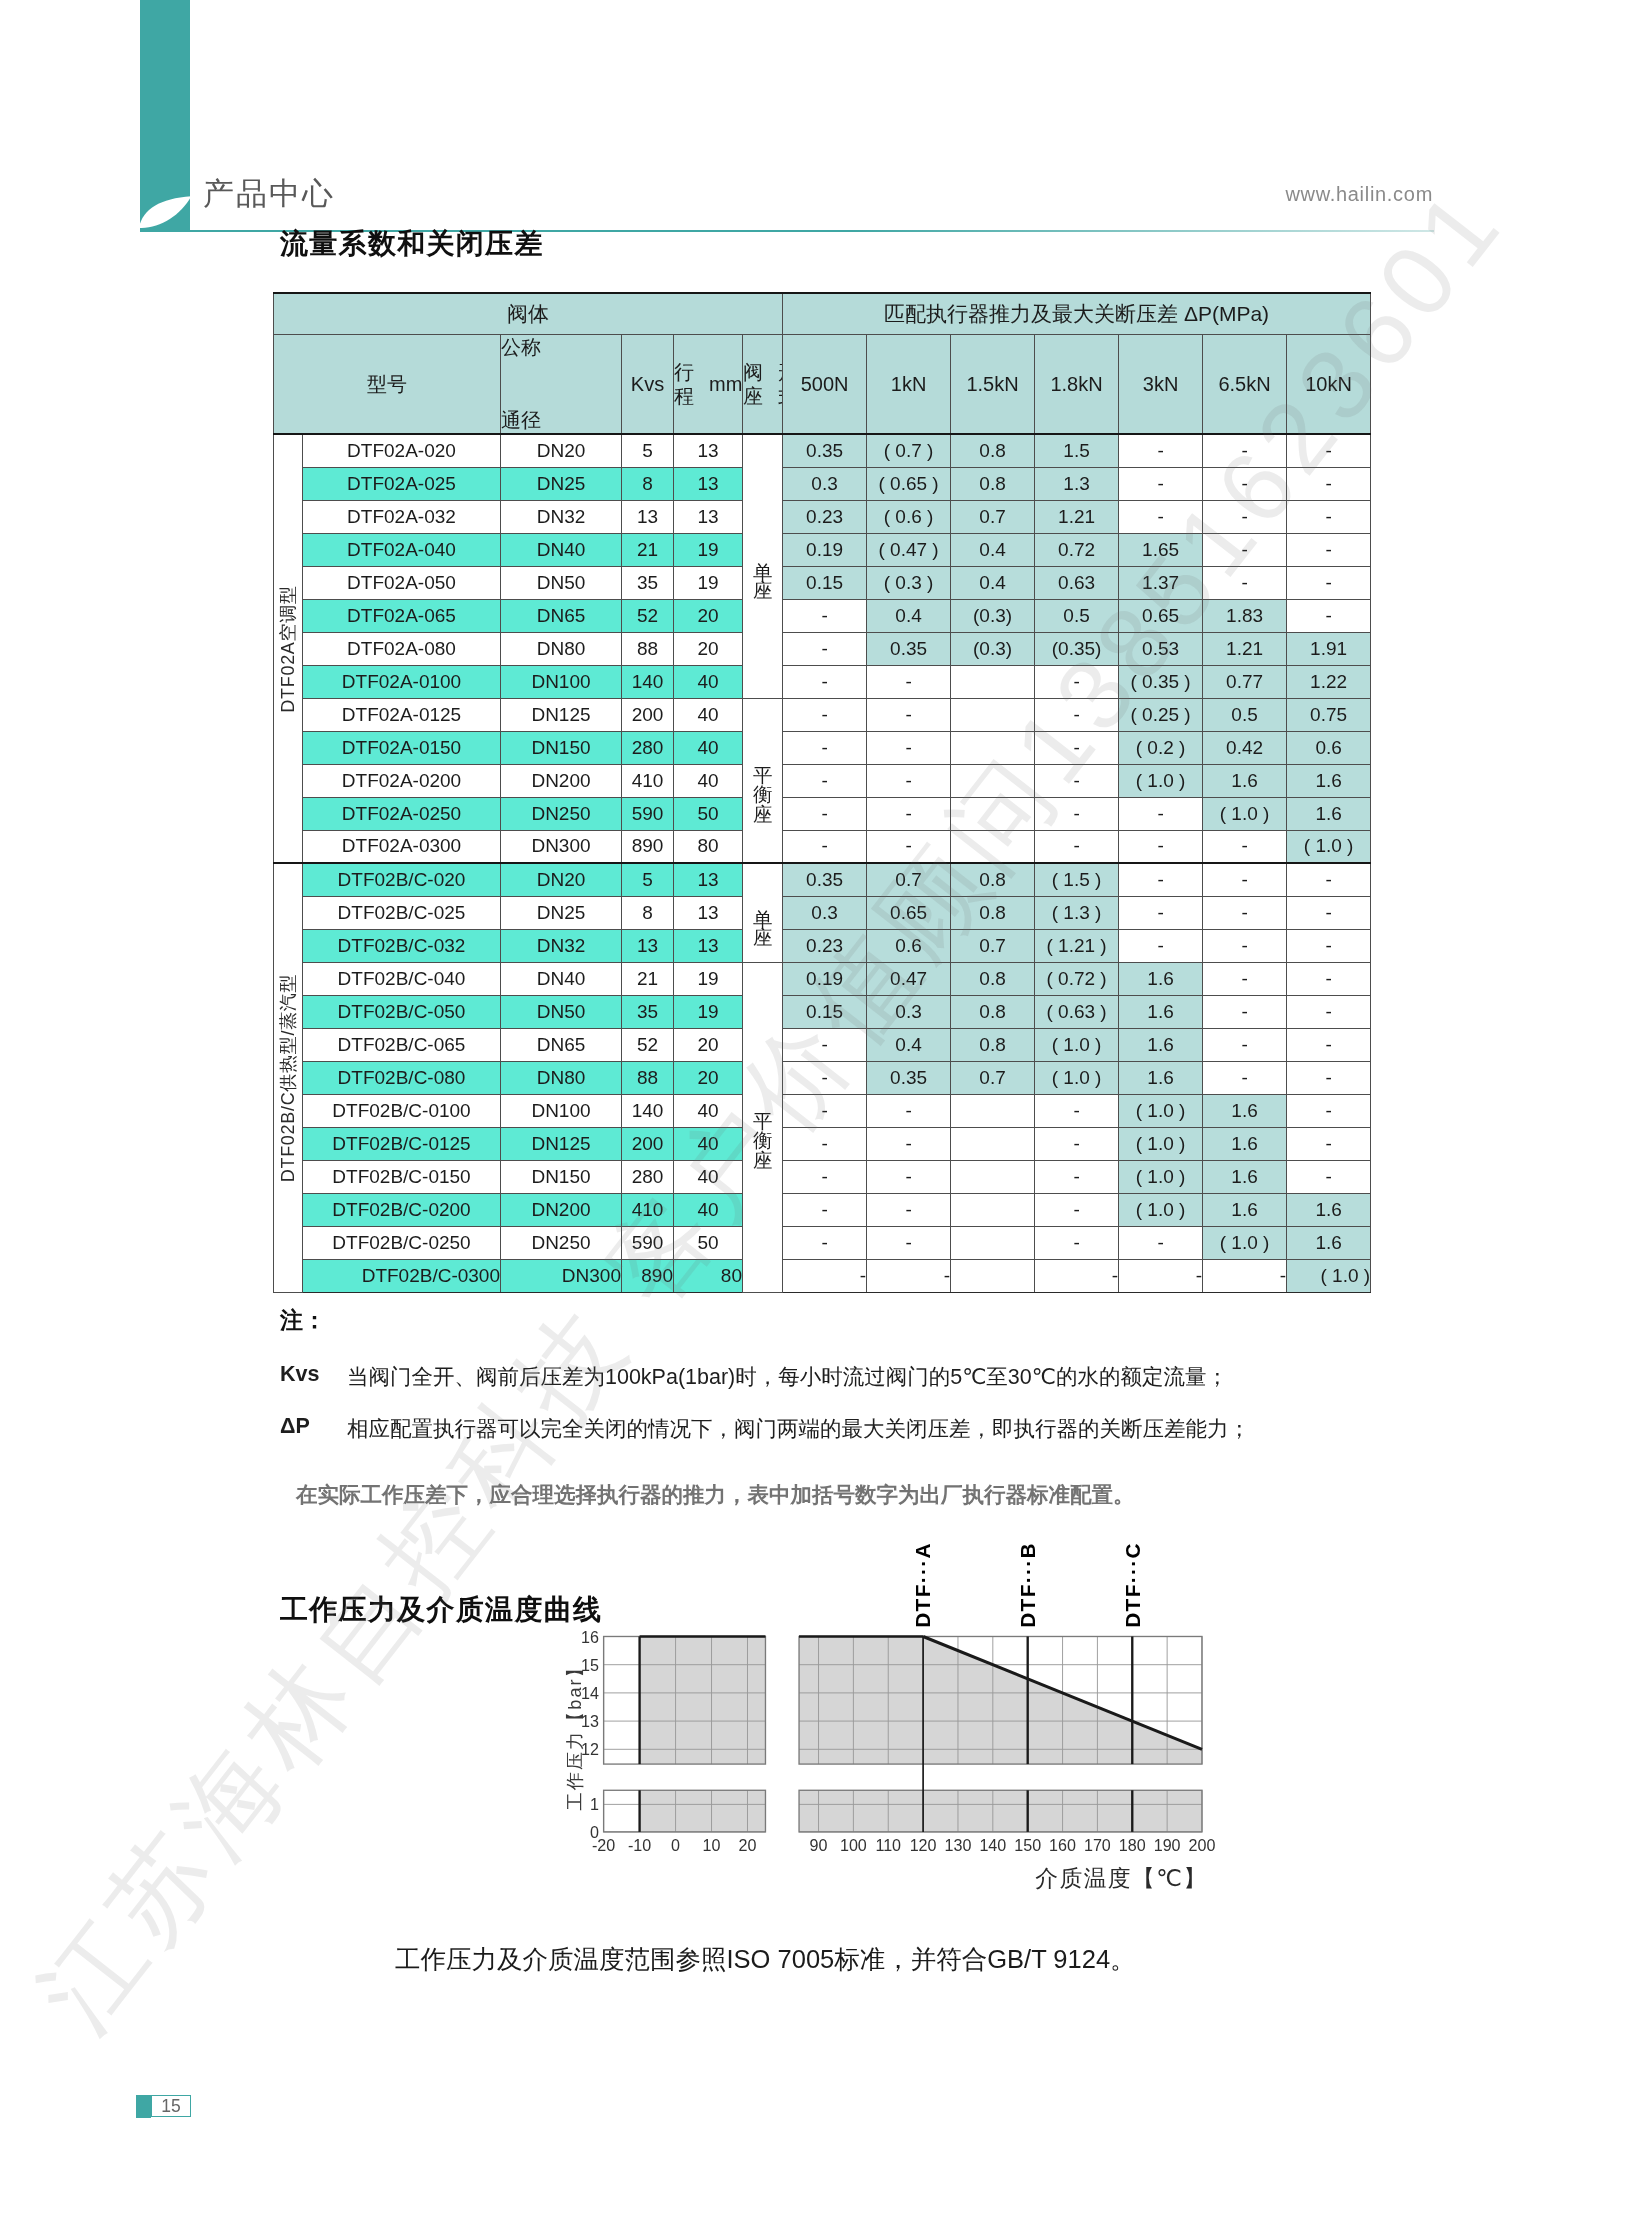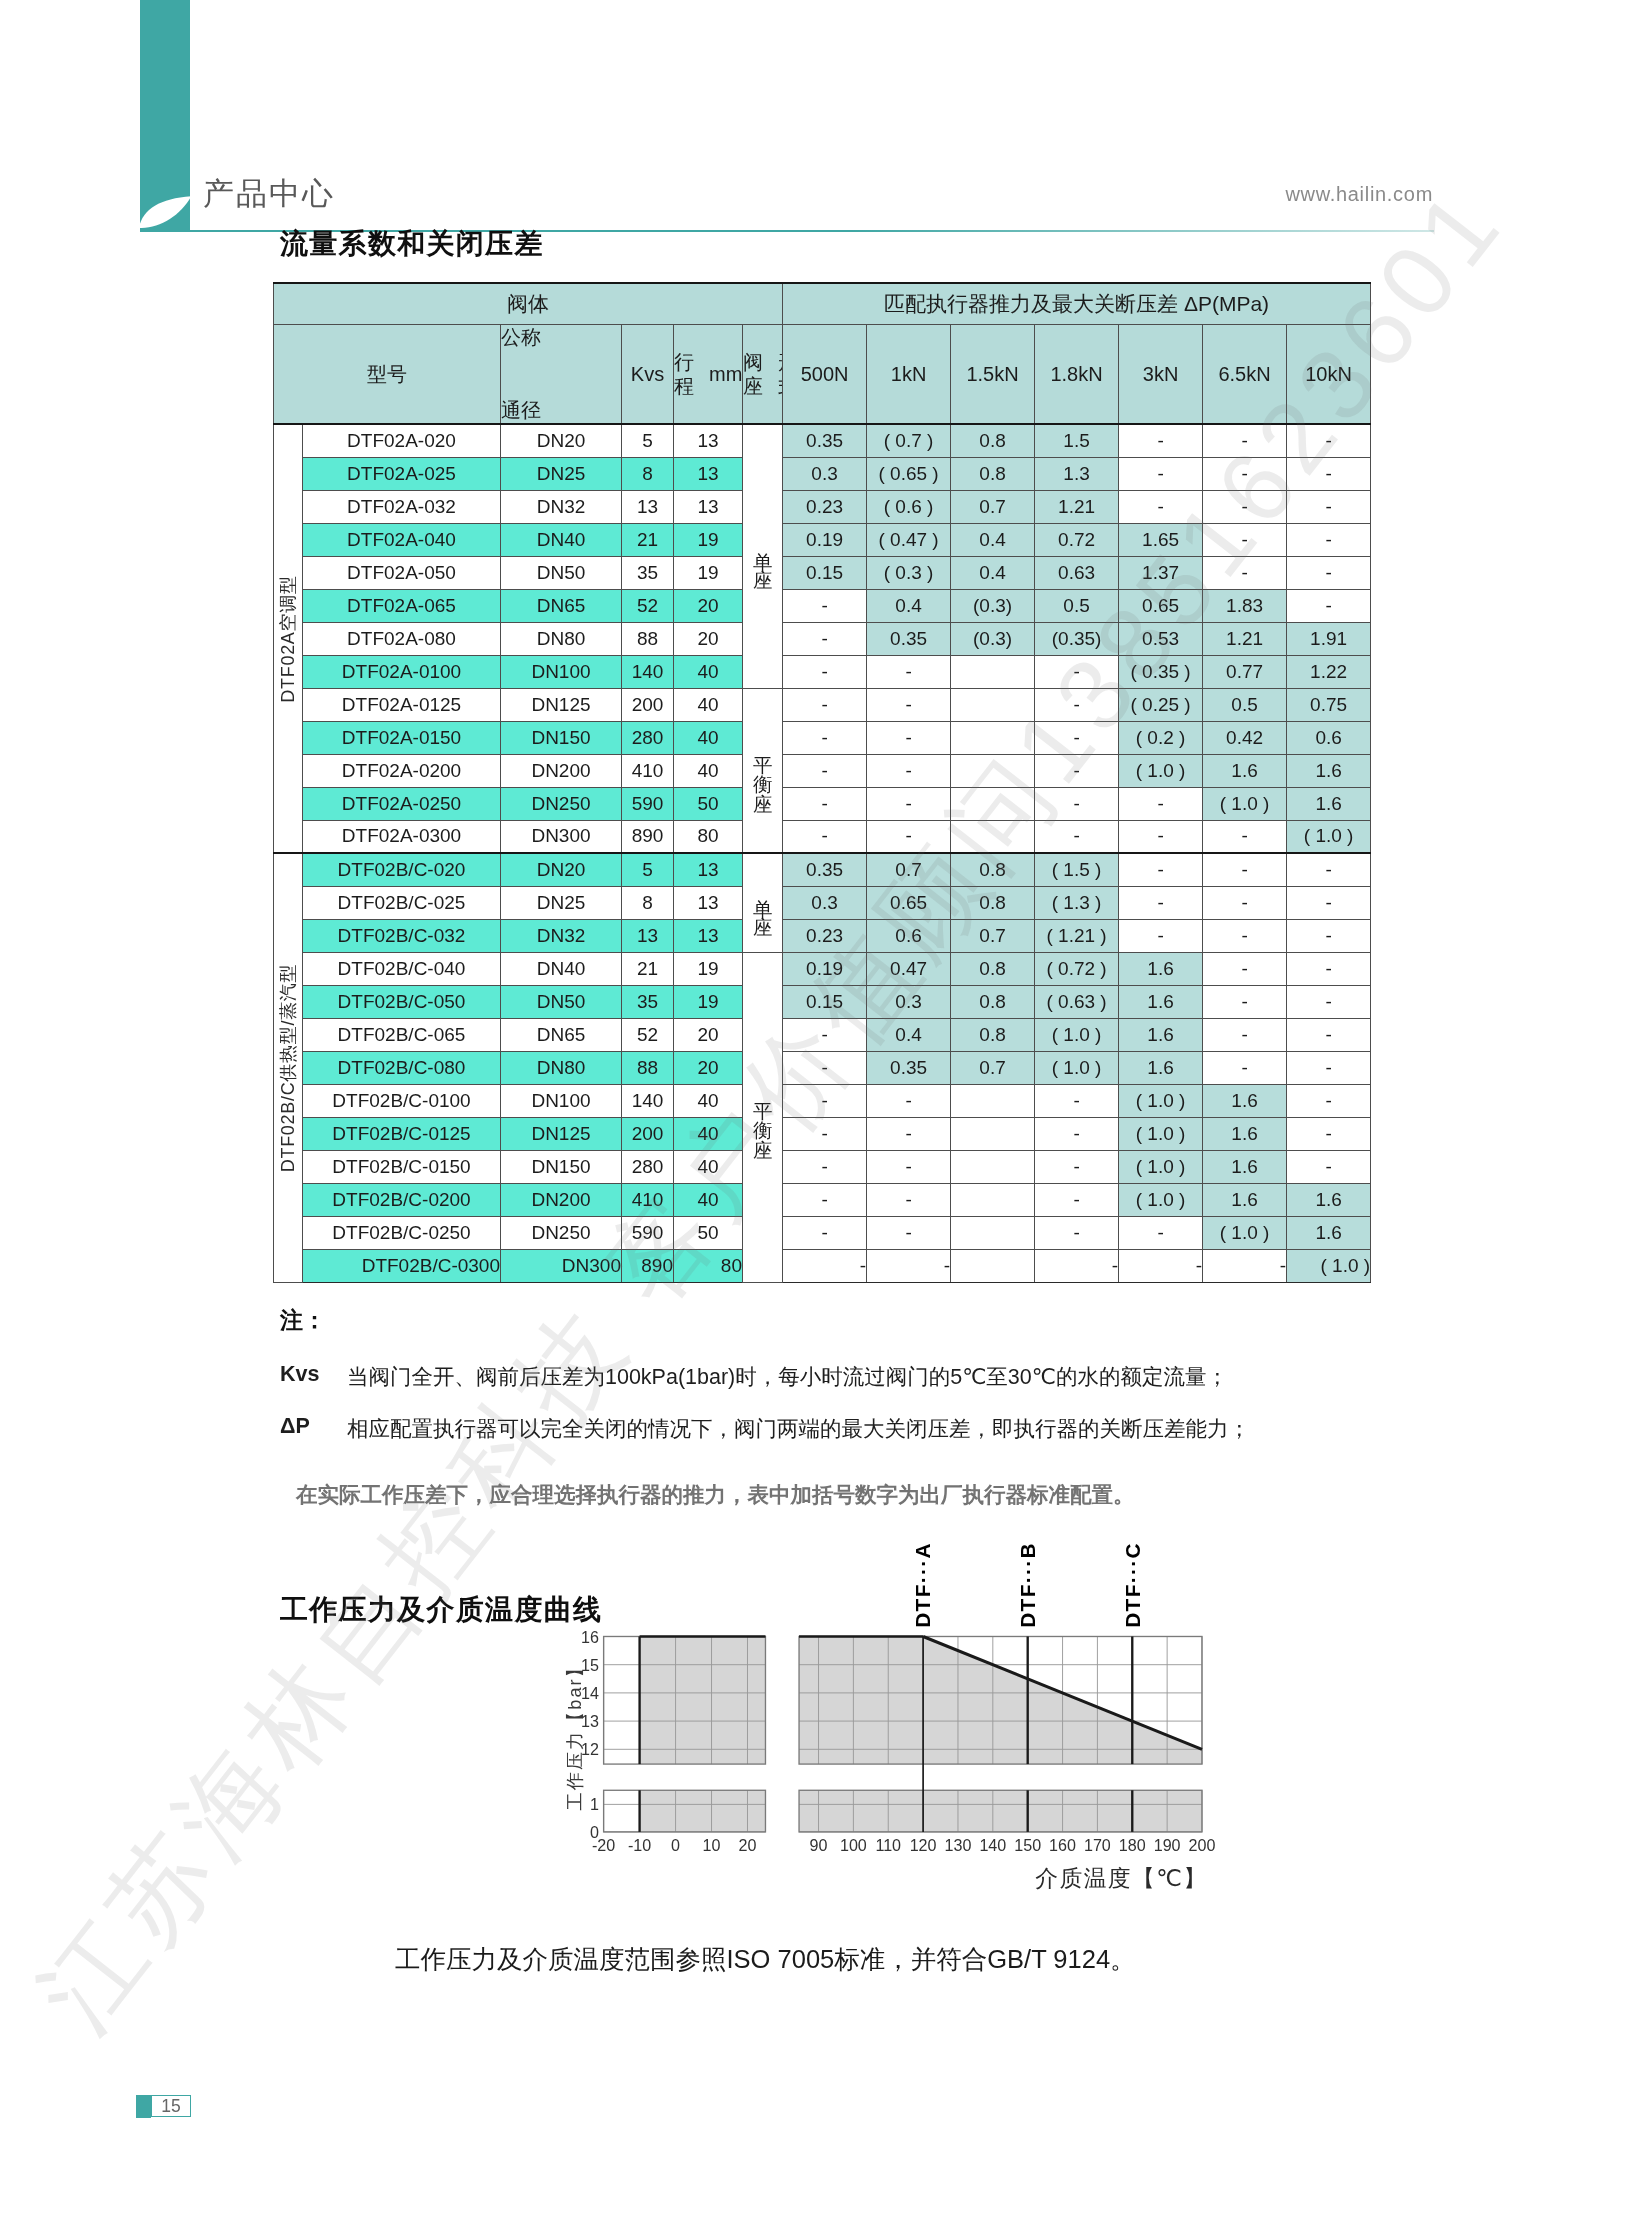--- a/index.html
+++ b/index.html
@@ -8,21 +8,21 @@
   
   .brandbar{position:absolute;left:140px;top:0;width:50px;height:232px;background:#3fa7a4;}
   .leaf{position:absolute;left:136px;top:193px;width:58px;height:39px;}
   .brandtitle{position:absolute;left:203px;top:173px;font-size:31px;color:#595959;letter-spacing:2px;}
   .headline{position:absolute;left:140px;top:230px;width:1294px;height:2px;
             background:linear-gradient(to right,#3fa7a4 55%,#cfe7e6 100%);}
   .website{position:absolute;right:212px;top:183px;font-size:20px;color:#8a8a8a;letter-spacing:0.7px;}
   
   .sectitle{position:absolute;left:280px;font-size:28px;font-weight:bold;color:#0f0f0f;letter-spacing:1.3px;}
   
-  table.spec{position:absolute;left:273px;top:282px;width:1097px;border-collapse:collapse;
+  table.spec{position:absolute;left:273px;top:292px;width:1097px;border-collapse:collapse;
              table-layout:fixed;font-size:19px;color:#1c1c1c;}
   table.spec th,table.spec td{border:0.7px solid #4d4d4d;text-align:center;vertical-align:middle;
              padding:0;overflow:hidden;}
   table.spec thead th{background:#b5dbd9;font-weight:normal;font-size:20px;color:#1c1c1c;}
   table.spec thead tr.h1 th{border-top:2px solid #161616;font-size:21px;height:40px;}
   table.spec thead tr.h2 th{height:73px;}
   table.spec tbody tr{height:33px;}
   table.spec tbody tr.sec-first td{border-top:2px solid #161616;}
   table.spec tbody tr:last-child td{border-bottom:1.3px solid #2a2a2a;text-align:right;}
   td.stripe{background:#5eead4;}

